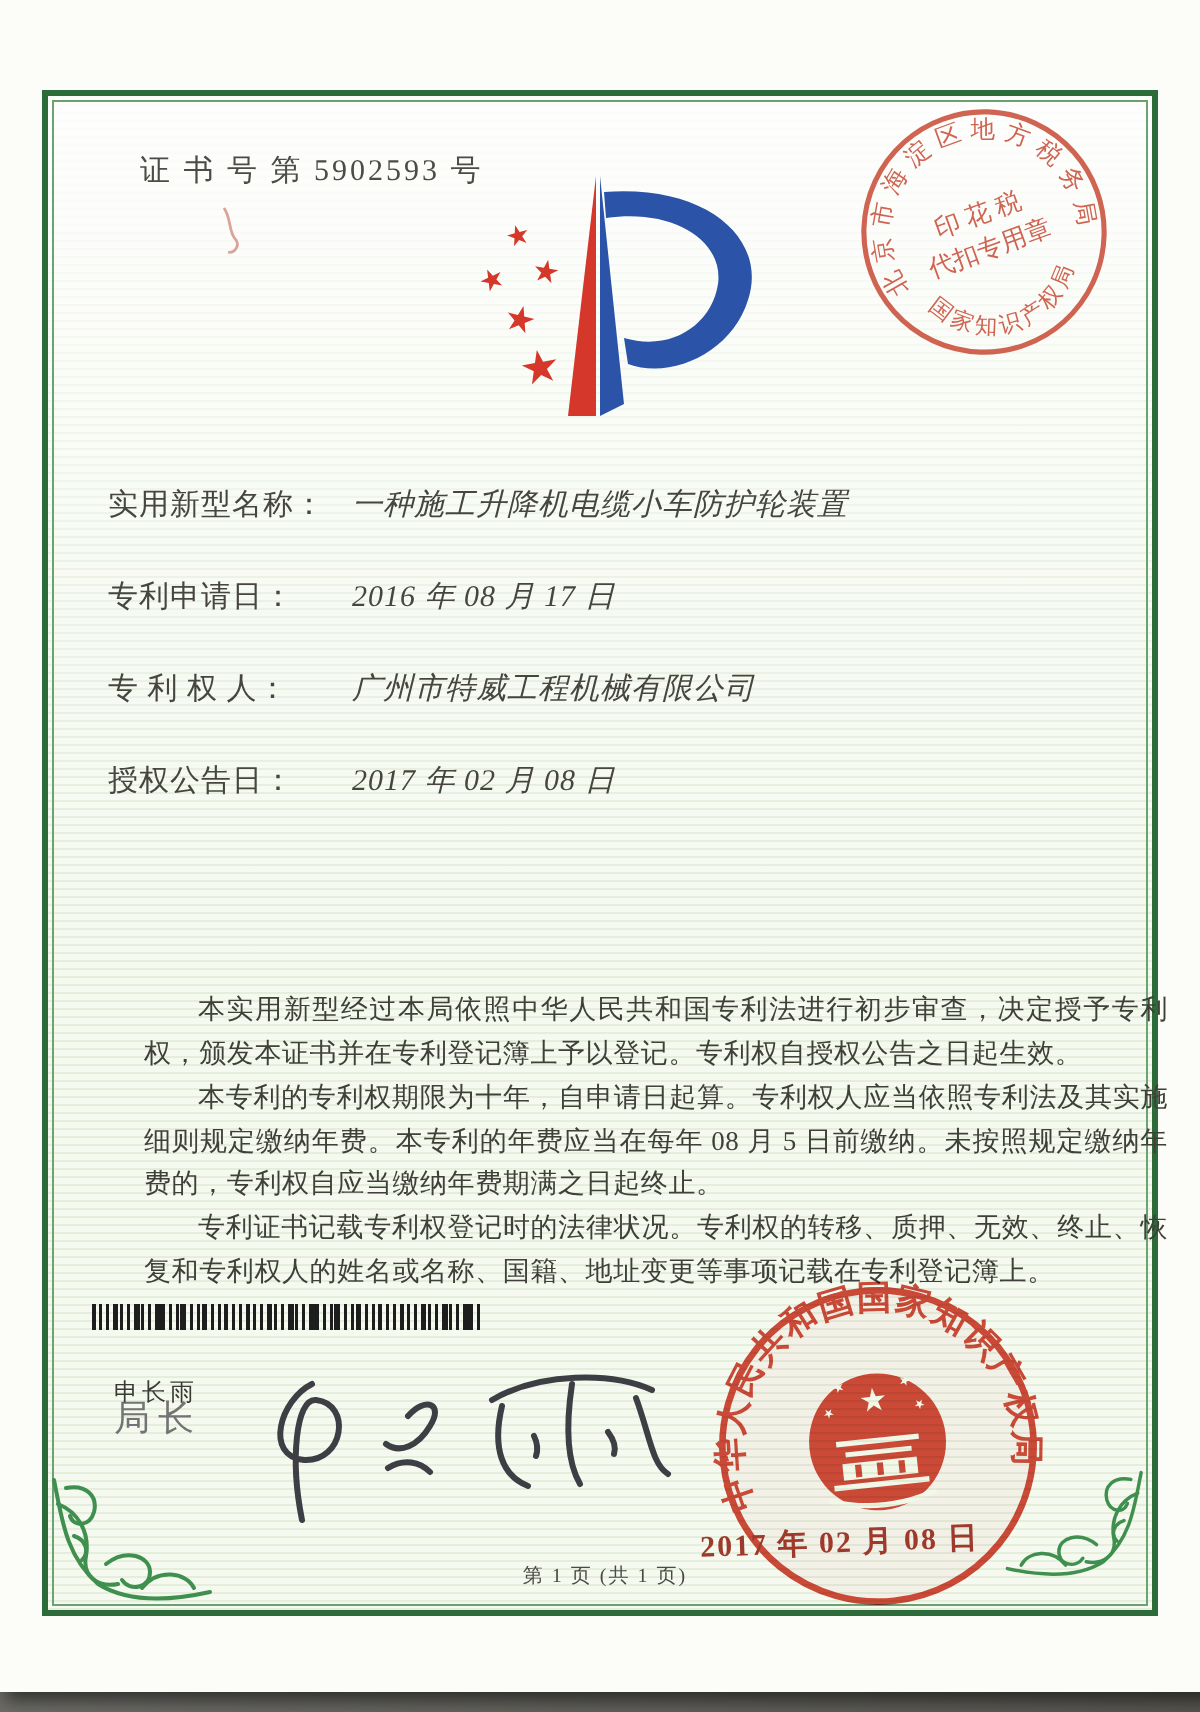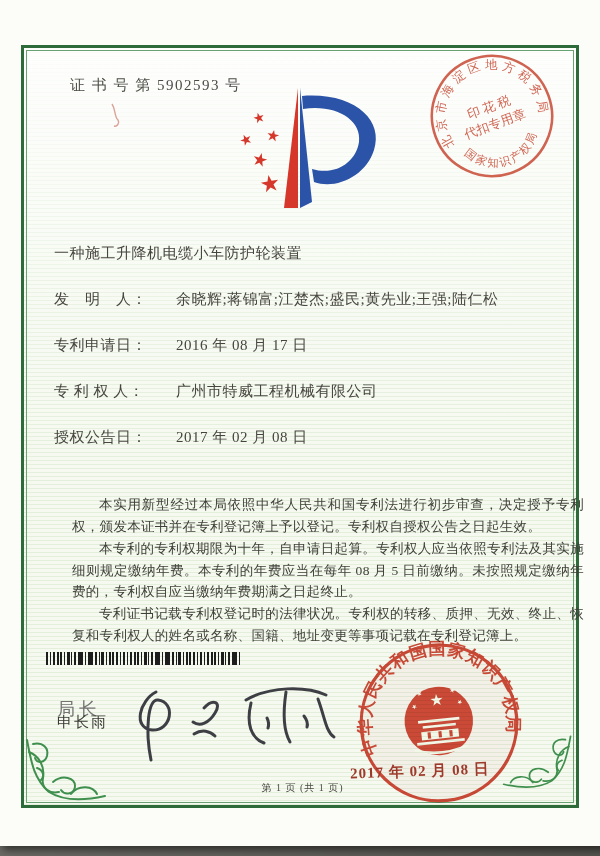--- a/index.html
+++ b/index.html
@@ -14,31 +14,31 @@
            linear-gradient(180deg,rgba(255,255,255,.9),rgba(255,255,255,.25) 34%,rgba(255,255,255,0) 60%),
            repeating-linear-gradient(0deg,#e3eedb 0 1px,#f5f9ef 1px 4px);}
   .frame::before{content:"";position:absolute;inset:2px;border:1px solid #6ba273;pointer-events:none;}
   .abs{position:absolute;}
   .cert-no{left:70px;top:76px;font-size:15px;letter-spacing:1.5px;color:#4c4c46;}
   .title{left:0;top:166px;width:100%;text-align:center;font-size:33px;font-weight:bold;
          letter-spacing:9px;color:#3c3c38;text-indent:9px;}
   .fields{left:54px;top:243px;width:500px;}
   .frow{display:flex;margin-bottom:26px;font-size:15px;color:#46463f;letter-spacing:.5px;line-height:20px;}
   .flabel{white-space:pre;min-width:122px;}
-  .fvalue{white-space:pre;}
+  .fvalue{white-space:pre;font-style:italic;}
   .paras{left:46px;top:494px;width:512px;font-size:13.5px;line-height:1.62;color:#3f4038;
          text-align:justify;letter-spacing:.3px;margin-left:26px;}
   .paras p{margin:0;text-indent:2em;}
   .barcode{left:46px;top:652px;width:196px;height:13px;
      background-image:
        repeating-linear-gradient(90deg,#1d1d1d 0 1.5px,transparent 1.5px 3.5px),
        repeating-linear-gradient(90deg,#1d1d1d 0 1px,transparent 1px 7px),
        repeating-linear-gradient(90deg,#1d1d1d 0 2px,transparent 2px 11px);}
   .signer-title{left:57px;top:697px;font-size:18px;letter-spacing:4px;color:#737373;}
-  .signer-name{left:57px;top:713px;font-size:15px;letter-spacing:2px;color:#3a3a35;}
+  .signer-name{left:57px;top:688px;font-size:12px;letter-spacing:2px;color:#3a3a35;}
   .sig-svg{left:118px;top:676px;}
   .logo-svg{left:202px;top:84px;}
   .stamp-svg{left:428px;top:52px;transform:rotate(-20deg);opacity:.85;}
   .seal-svg{left:356px;top:640px;opacity:.92;mix-blend-mode:multiply;transform:rotate(-6deg);}
   .issue-date{left:350px;top:762px;font-size:15px;color:#9e3a2b;letter-spacing:1px;
               transform:rotate(-2deg);font-weight:bold;}
   .footer{left:0;top:781px;width:100%;text-align:center;font-size:10px;color:#4a4a44;letter-spacing:1px;}
   .orn-left{left:23px;top:738px;}
   .orn-right{left:502px;top:724px;transform:scaleX(-1);}
   .mark-red{left:108px;top:100px;opacity:.55;}
@@ -89,25 +89,22 @@
       <text font-size="11.5" fill="#c84a35">
         <textPath href="#stampArcBottom" startOffset="6" textLength="92">国家知识产权局</textPath>
       </text>
       <text x="65" y="60" text-anchor="middle" font-size="13" fill="#c84a35">印 花 税</text>
       <text x="65" y="78" text-anchor="middle" font-size="13" fill="#c84a35">代扣专用章</text>
     </svg>
 
 
     <div class="abs fields">
       <div class="frow">
+        <span class="flabel">实用新型名称：</span>
         <span class="fvalue">一种施工升降机电缆小车防护轮装置</span>
-      </div>
-      <div class="frow">
-        <span class="flabel">发　明　人：</span>
-        <span class="fvalue">余晓辉;蒋锦富;江楚杰;盛民;黄先业;王强;陆仁松</span>
       </div>
       <div class="frow">
         <span class="flabel">专利申请日：</span>
         <span class="fvalue">2016 年 08 月 17 日</span>
       </div>
       <div class="frow">
         <span class="flabel">专 利 权 人：</span>
         <span class="fvalue">广州市特威工程机械有限公司</span>
       </div>
       <div class="frow">

